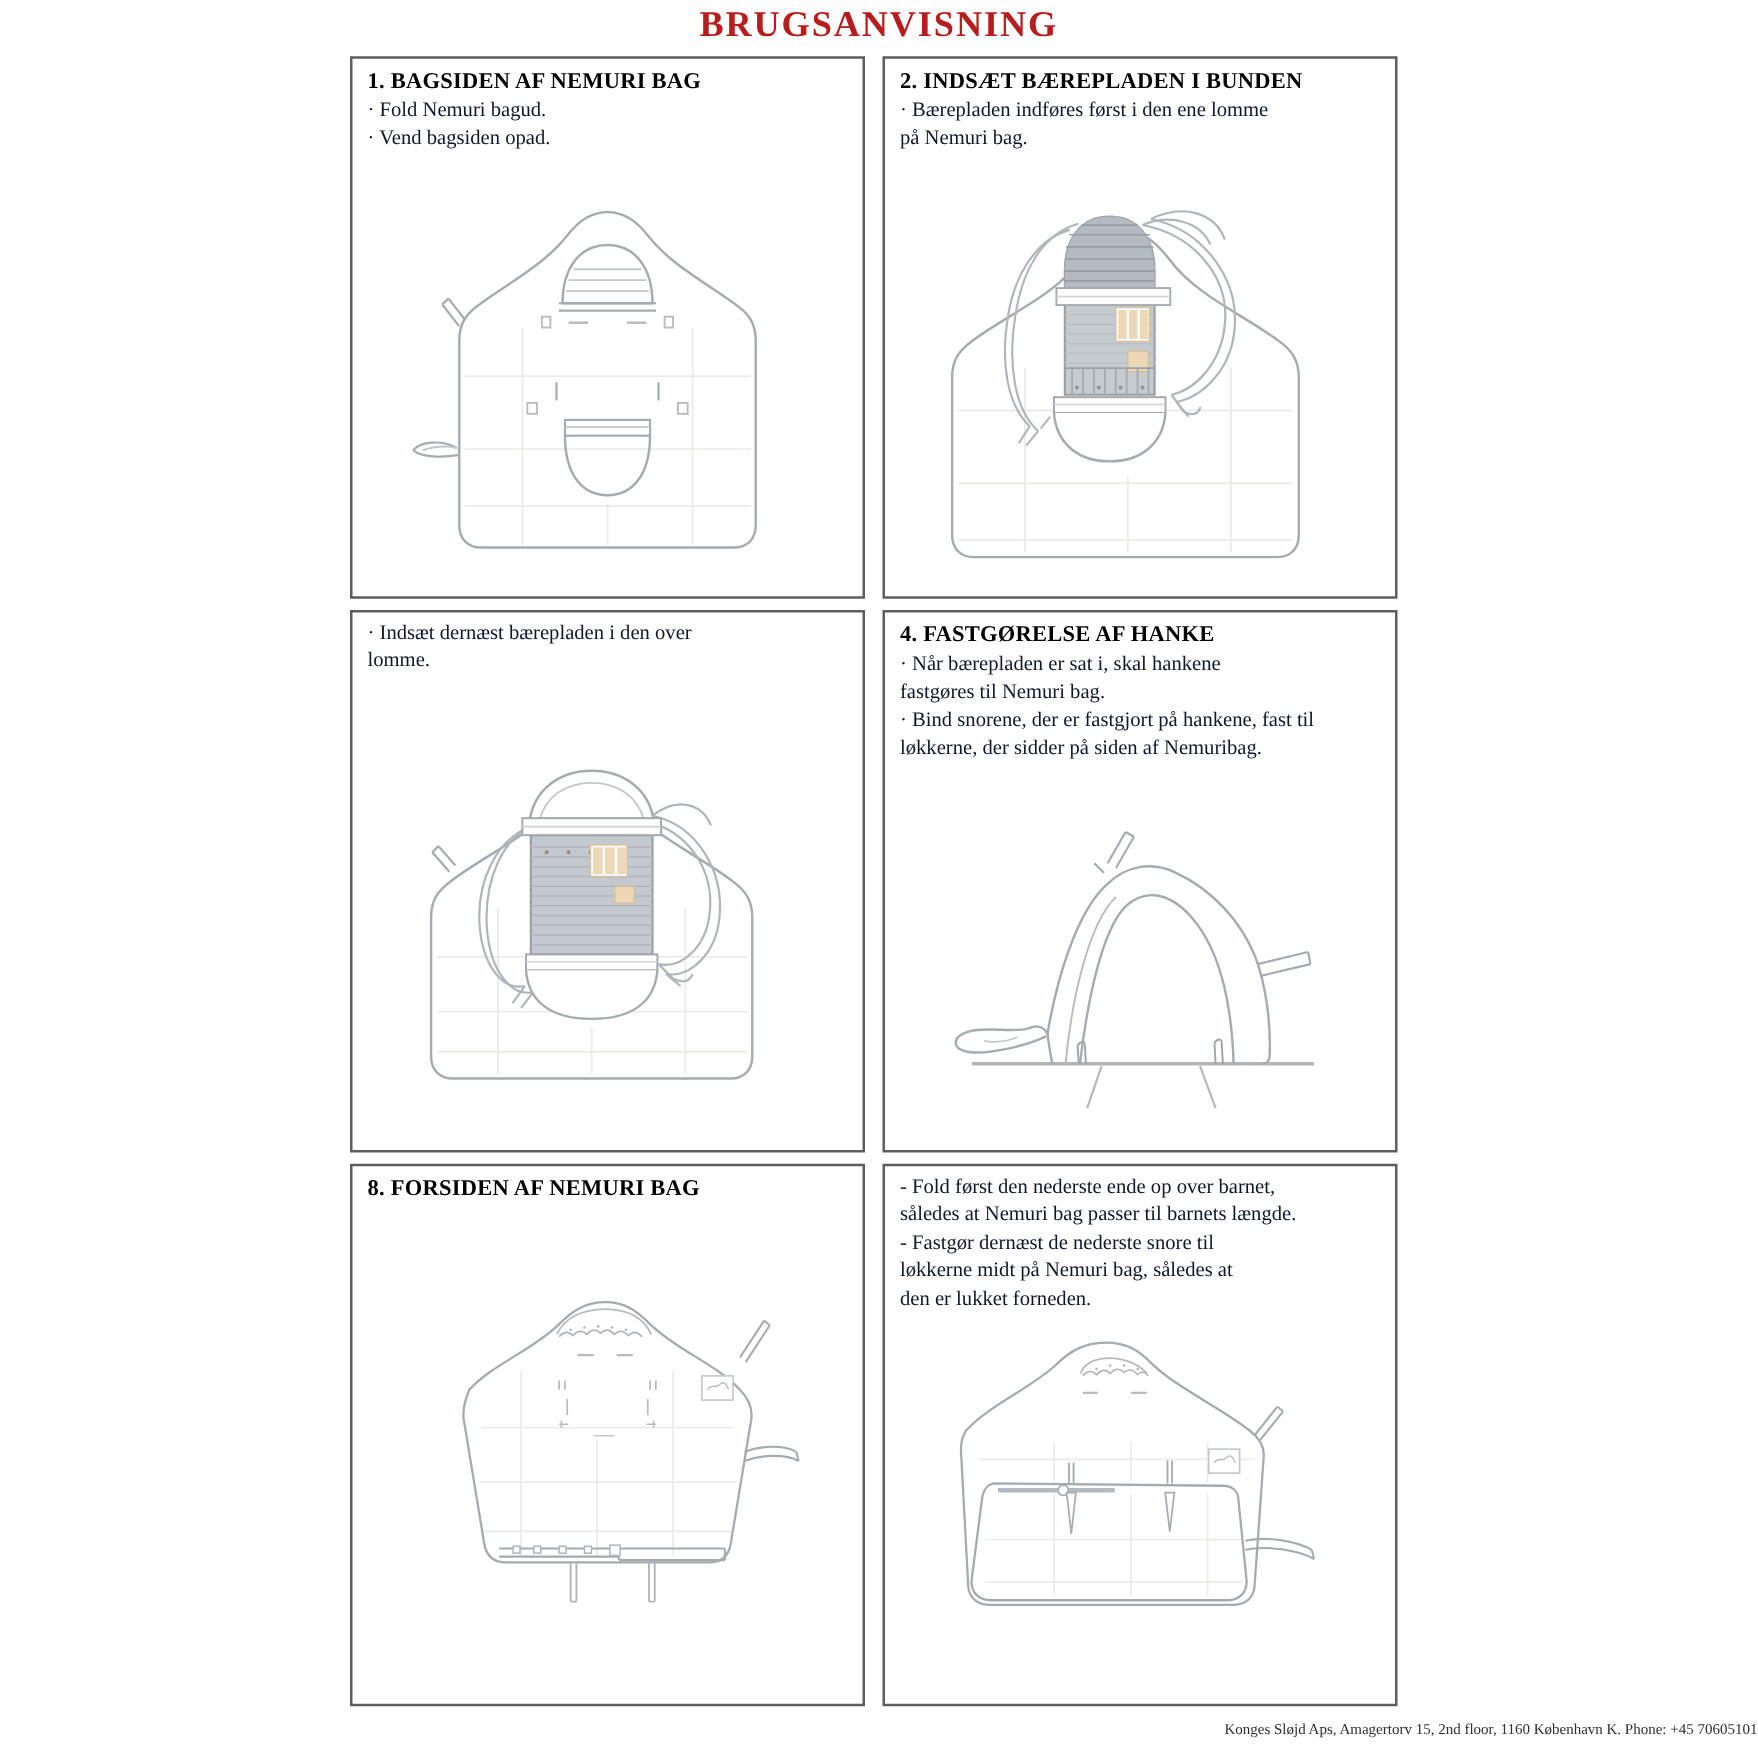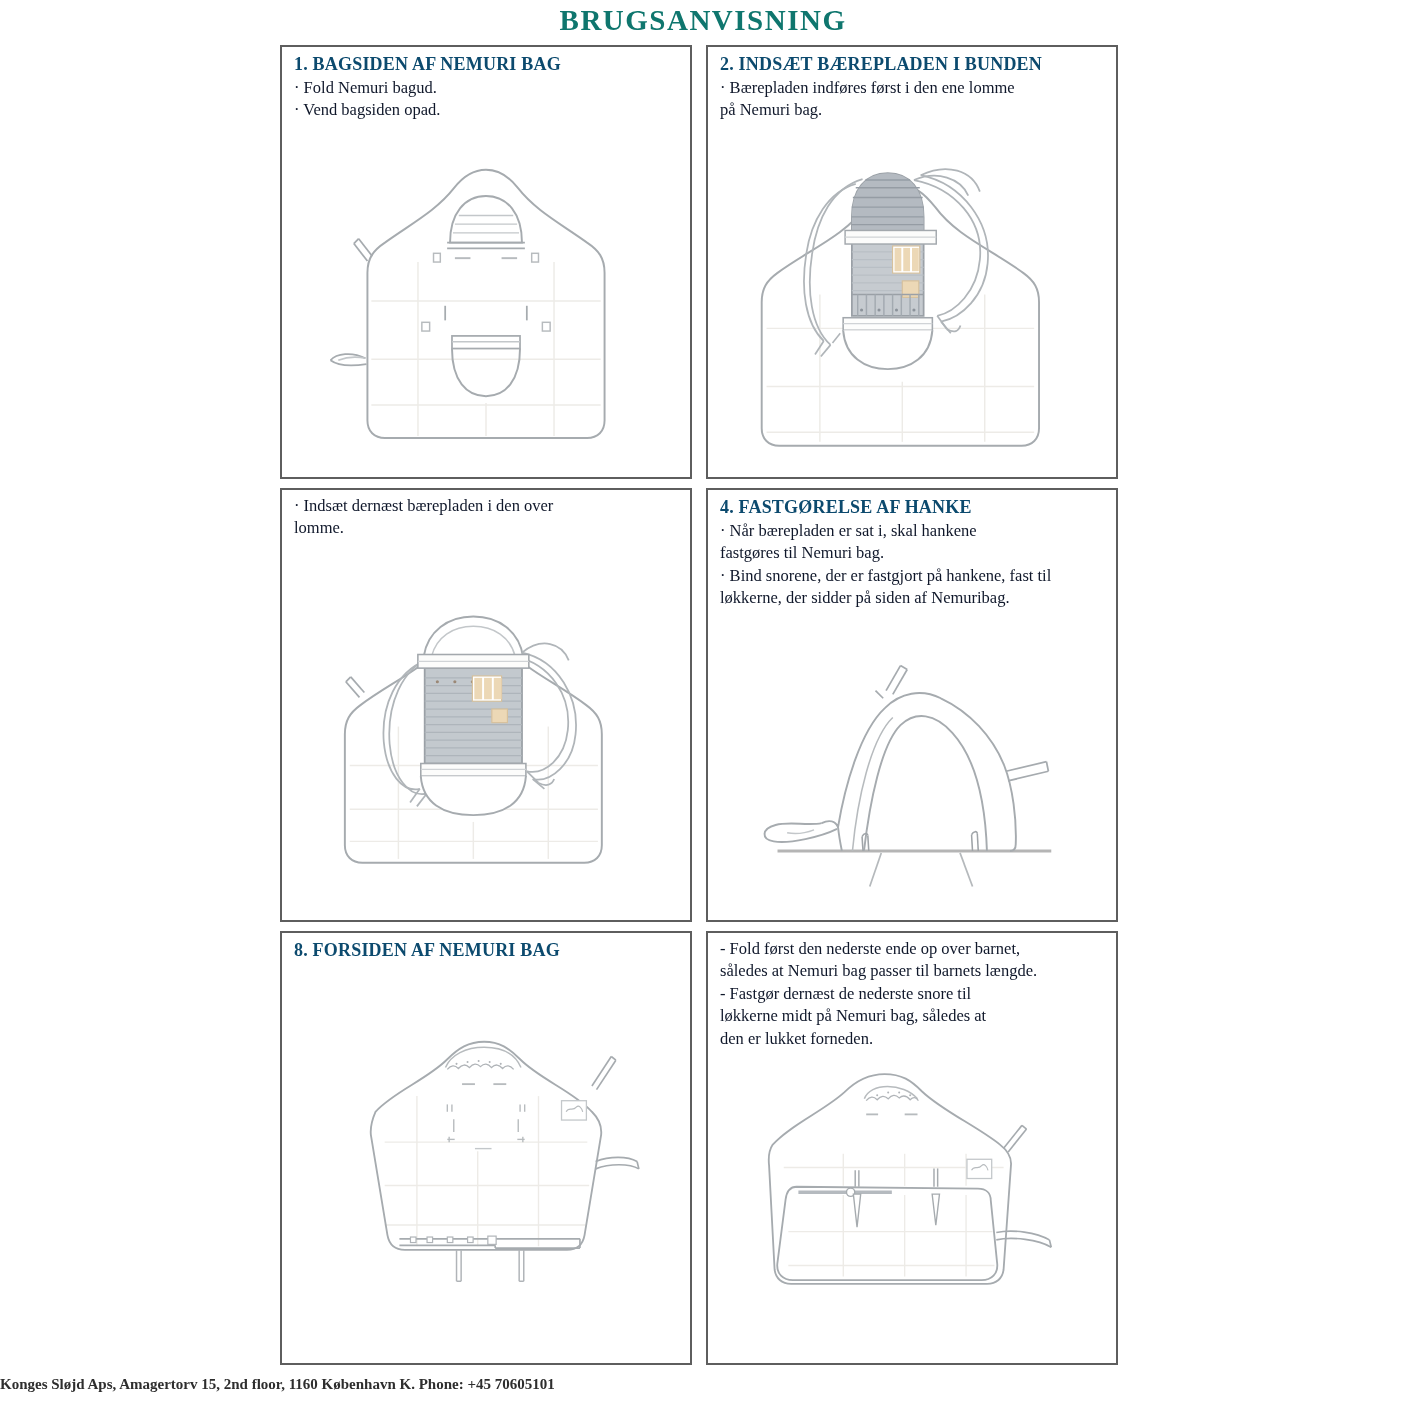--- a/index.html
+++ b/index.html
@@ -7,53 +7,53 @@
     position:relative;
     width:1406px;height:1406px;
     background:#ffffff;
     font-family:"Liberation Serif", serif;
     overflow:hidden;
   }
   .title{
     position:absolute;top:4px;left:0;width:100%;
     text-align:center;
     font-size:29px;font-weight:bold;letter-spacing:1.5px;
-    color:#0f766e;
+    color:#b91c1c;
   }
   .grid{
     position:absolute;left:280px;top:45px;
     width:838px;
     display:grid;
     grid-template-columns:412px 412px;
     grid-auto-rows:434px;
     column-gap:14px;
     row-gap:9px;
   }
   .panel{
     position:relative;
     box-sizing:border-box;
     border:2px solid #5e5e5e;
     padding:5px 12px 0 12px;
     background:#fff;
   }
   .panel h3{
     margin:2px 0 2px 0;
     font-size:18px;font-weight:bold;
-    color:#0c4a6e;letter-spacing:.2px;
+    color:#000000;letter-spacing:.2px;
   }
   .panel .body{
     font-size:16.5px;line-height:1.36;color:#0f172a;
     white-space:pre-line;
   }
   .illus{
     position:absolute;left:50%;transform:translateX(-50%);
   }
   .footer{
     position:absolute;top:1376px;left:0;width:100%;
-    text-align:left;font-size:15px;color:#2e2e2e;font-weight:bold;
+    text-align:right;font-size:12px;color:#2e2e2e;
   }
   svg{display:block;}
 </style>
 </head>
 <body>
 
 <div class="sheet">
 
   <div class="title">BRUGSANVISNING</div>
 

